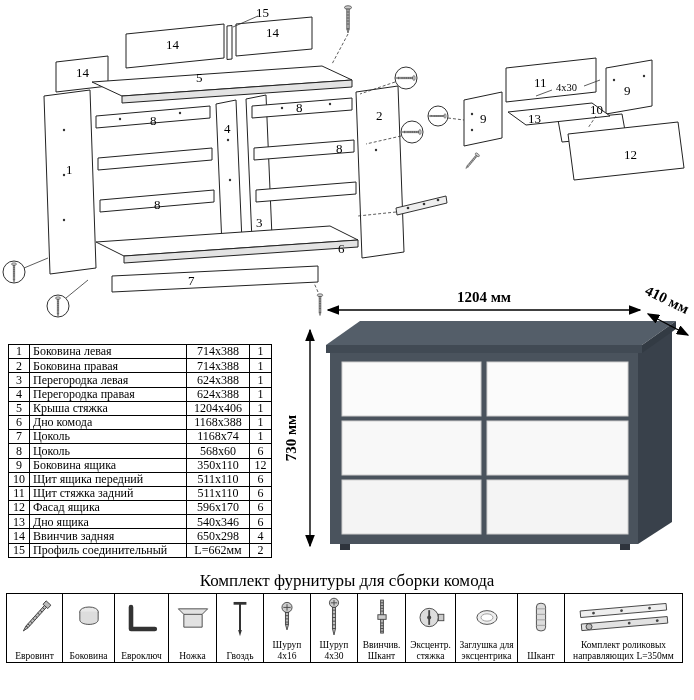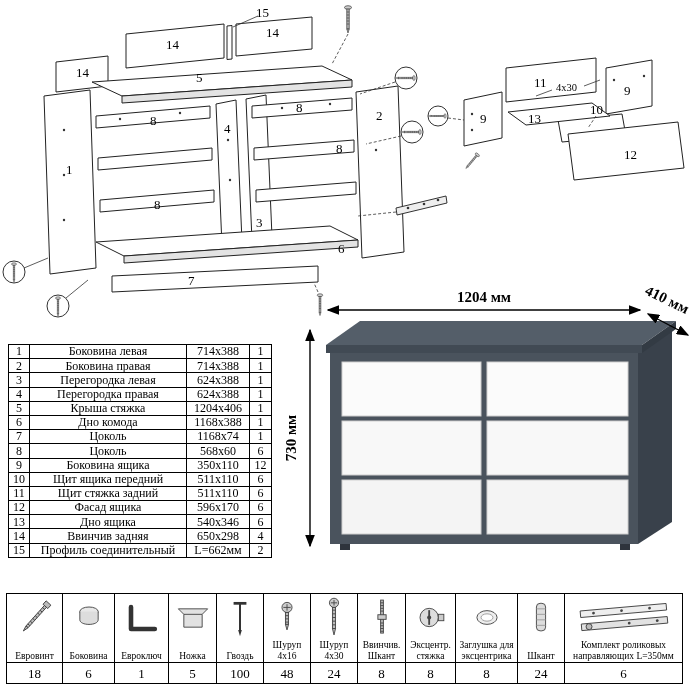--- a/index.html
+++ b/index.html
@@ -11,21 +11,21 @@
   #diagram text.sm{font-size:10.5px;}
   .panel{fill:#fff;stroke:#222;stroke-width:1;}
   .edge{fill:#e3e3e3;stroke:#222;stroke-width:1;}
   .lead{stroke:#333;stroke-width:.8;fill:none;stroke-dasharray:3 2;}
   .lead-s{stroke:#333;stroke-width:.8;fill:none;}
   .hole{fill:#333;}
   
   #parts-table{position:absolute;left:8px;top:344px;border-collapse:collapse;font-size:12px;}
   #parts-table td{border:1px solid #000;padding:0 3px;height:13.2px;line-height:12.5px;white-space:nowrap;}
   #parts-table .c-num{width:14px;text-align:center;}
-  #parts-table .c-name{width:150px;text-align:center;}
+  #parts-table .c-name{width:150px;}
   #parts-table .c-size{width:56px;text-align:center;}
   #parts-table .c-qty{width:15px;text-align:center;}
   
   #render{position:absolute;left:280px;top:288px;}
   #render text{font-family:"Liberation Serif",serif;font-weight:bold;font-size:15px;fill:#000;}
   
   #title{position:absolute;left:0;top:571px;width:694px;text-align:center;font-size:17px;}
   #hw-table{position:absolute;left:6px;top:593px;border-collapse:collapse;table-layout:fixed;}
   #hw-table td{border:1px solid #000;text-align:center;vertical-align:bottom;padding:1px;}
   .hw-cell{display:flex;flex-direction:column;justify-content:space-between;align-items:center;height:66px;}
@@ -281,20 +281,21 @@
     <g stroke="#000" stroke-width="1.4">
       <line x1="48" y1="22" x2="360" y2="22" marker-start="url(#arr)" marker-end="url(#arr)"></line>
       <line x1="368" y1="26" x2="408" y2="47" marker-start="url(#arr)" marker-end="url(#arr)"></line>
       <line x1="30" y1="42" x2="30" y2="258" marker-start="url(#arr)" marker-end="url(#arr)"></line>
     </g>
     <text x="204" y="14" text-anchor="middle">1204 мм</text>
     <text transform="translate(385,16) rotate(26)" text-anchor="middle">410 мм</text>
     <text transform="translate(16,150) rotate(-90)" text-anchor="middle">730 мм</text>
   </svg>
 
+  <div id="title">Комплект фурнитуры для сборки комода</div>
 
   <table id="hw-table">
     <colgroup>
       <col style="width:56px">
         <col style="width:52px">
         <col style="width:54px">
         <col style="width:48px">
       <col style="width:42px">
         <col style="width:40px">
         <col style="width:40px">
@@ -436,30 +437,16 @@
                   <circle cx="12" cy="30.5" r="3.2" fill="#bbb" stroke="#444"></circle>
                   <circle cx="55" cy="30.5" r="1.5" fill="#444"></circle>
                   <circle cx="85" cy="30.5" r="1.5" fill="#444"></circle>
                 </g>
           </svg>
           <div class="hw-name">Комплект роликовых
 направляющих L=350мм</div>
             </div>
           </td>
       </tr>
-      <tr class="hw-qty-row">
-        <td>18</td>
-        <td>6</td>
-        <td>1</td>
-        <td>5</td>
-        <td>100</td>
-        <td>48</td>
-        <td>24</td>
-        <td>8</td>
-        <td>8</td>
-        <td>8</td>
-        <td>24</td>
-        <td>6</td>
-      </tr>
     </tbody>
   </table>
 
 </div>
 
 </body></html>

